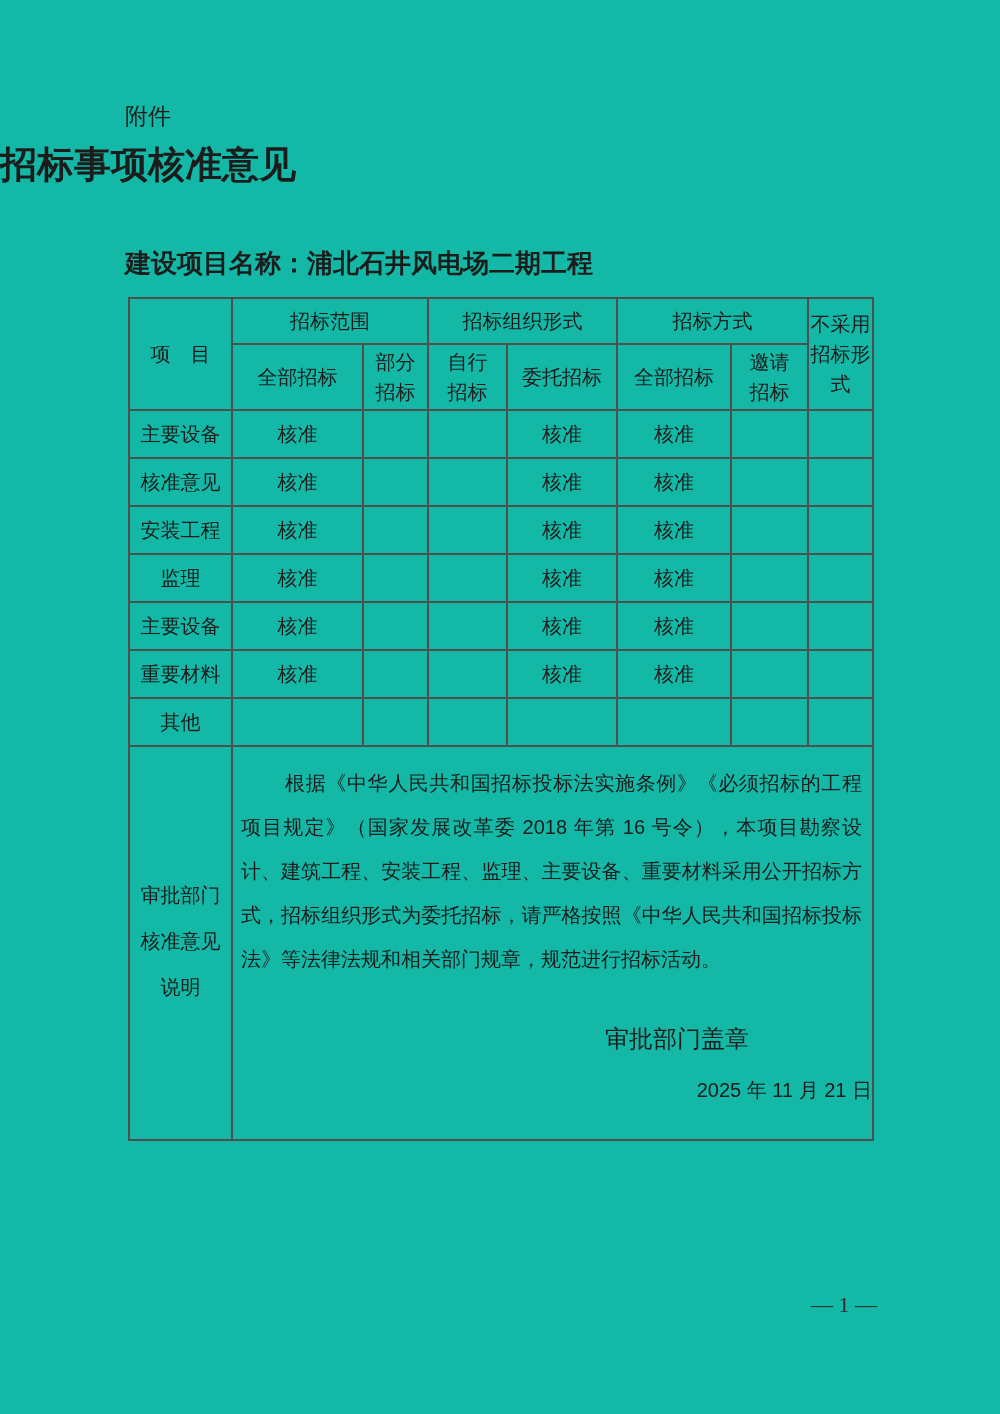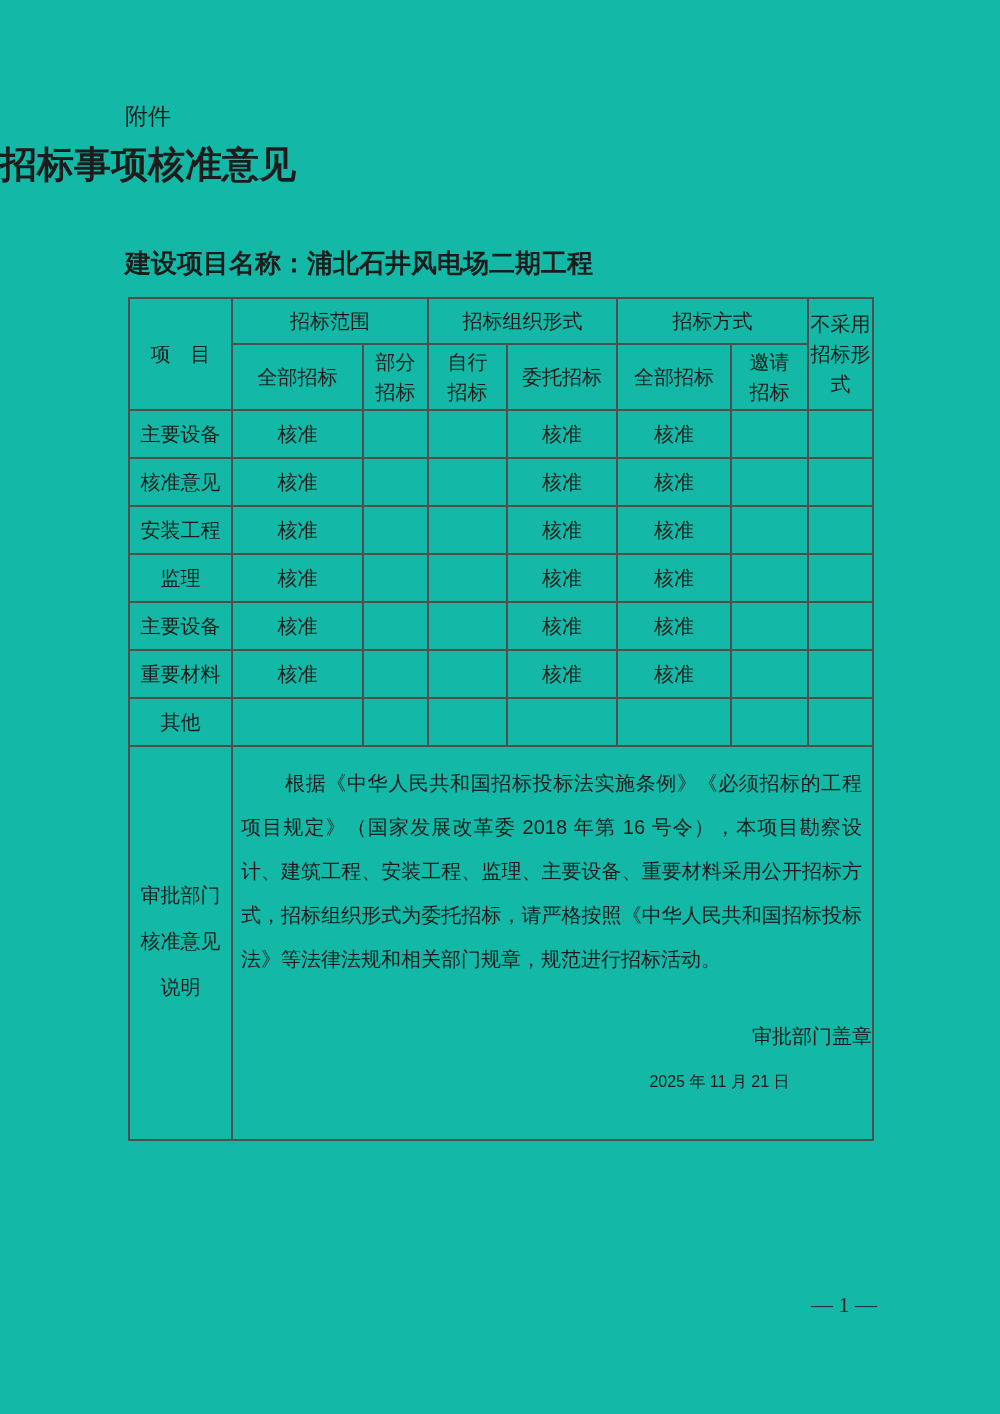--- a/index.html
+++ b/index.html
@@ -68,30 +68,30 @@
     border-radius: 20px;
   }
   .opinion-text {
     font-size: 20px;
     line-height: 44px;
     text-align: justify;
     text-indent: 2.2em;
     margin: 14px 10px 0 8px;
   }
   .seal-line {
-    font-size: 20px;
+    font-size: 24px;
     margin-top: 42px;
     padding-left: 372px;
-    text-align: right;
+    text-align: left;
   }
   .date-line {
-    font-size: 16px;
+    font-size: 20px;
     margin-top: 22px;
     padding-left: 334px;
-    text-align: center;
+    text-align: right;
   }
   .footer {
     position: absolute;
     top: 1292px;
     right: 123px;
     font-size: 22px;
     font-family: "Liberation Serif", "DejaVu Serif", serif;
     color: #2a2a2a;
   }
 </style>

